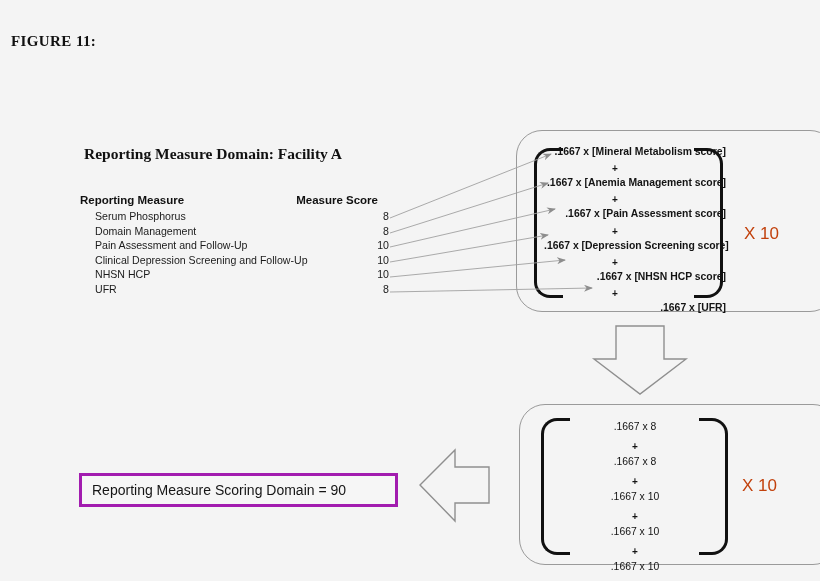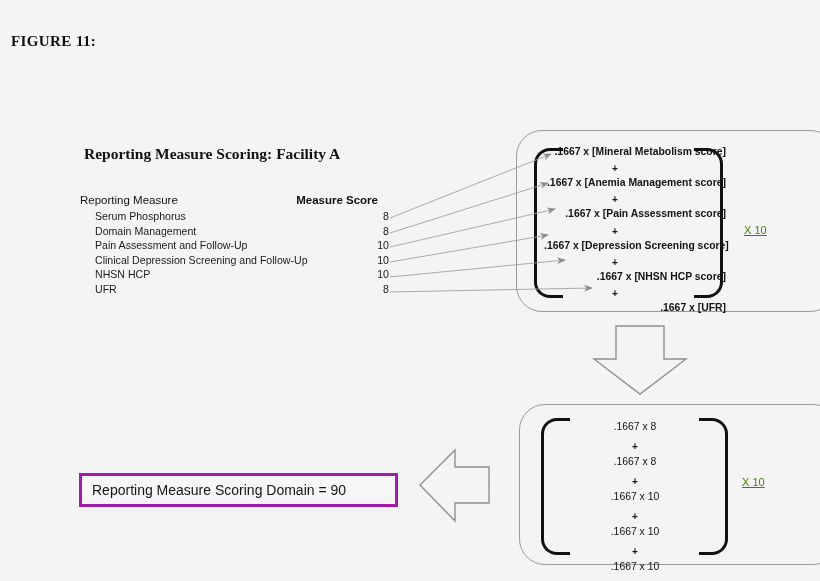--- a/index.html
+++ b/index.html
@@ -27,21 +27,21 @@
     font-family:"Liberation Serif",serif;
     font-weight:bold;font-size:15.5px;color:#111;
     white-space:nowrap;
   }
   .measure-table{
     position:absolute;left:80px;top:194px;width:310px;
   }
   .mt-head{position:relative;height:16px;}
   .mt-head .h-measure{
     position:absolute;left:0;top:0;
-    font-size:11.5px;font-weight:normal;color:#111;white-space:nowrap;
+    font-size:11.5px;font-weight:bold;color:#111;white-space:nowrap;
   }
   .mt-head .h-score{
     position:absolute;right:12px;top:0;
     font-size:11.5px;font-weight:bold;color:#111;white-space:nowrap;
   }
   .mt-row{position:relative;height:14.6px;}
   .mt-row .r-name{
     position:absolute;left:15px;top:0;
     font-size:10.6px;color:#1b1b1b;white-space:nowrap;
   }
@@ -104,37 +104,37 @@
   }
   #formula-top .plus{height:13px;line-height:9px;text-align:center;
     width:150px;}
 
   #formula-bottom{left:560px;top:420px;width:150px;}
   #formula-bottom .term{height:22px;line-height:13px;}
   #formula-bottom .plus{height:13px;line-height:9px;}
 
   .multiplier{
     position:absolute;
-    font-size:11px;color:#4d7c0f;white-space:nowrap;text-decoration:underline;
+    font-size:17px;color:#c2410c;white-space:nowrap;
   }
   #mult-top{left:744px;top:224px;}
   #mult-bottom{left:742px;top:476px;}
 
   
   #connectors{position:absolute;left:0;top:0;width:820px;height:581px;
     pointer-events:none;}
 </style>
 </head>
 <body>
 
 <div id="stage">
 
   <div class="figure-label">FIGURE 11:</div>
 
-  <div class="panel-title">Reporting Measure Scoring: Facility A</div>
+  <div class="panel-title">Reporting Measure Domain: Facility A</div>
 
   <div class="measure-table">
     <div class="mt-head">
       <span class="h-measure">Reporting Measure</span>
       <span class="h-score">Measure Score</span>
     </div>
 
     <div class="mt-row">
       <span class="r-name">Serum Phosphorus</span>
       <span class="r-score">8</span>

